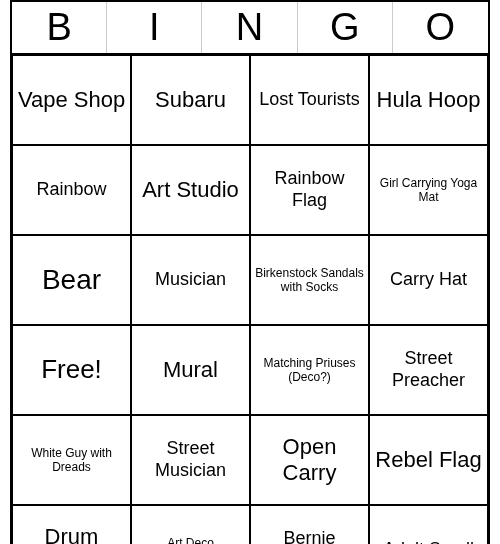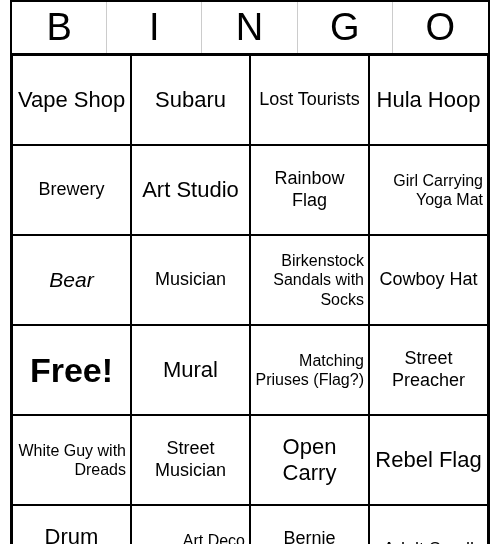--- a/index.html
+++ b/index.html
@@ -42,59 +42,57 @@
       justify-content: center;
       text-align: center;
       padding: 4px;
       font-size: 18px;
       line-height: 1.2;
     }
     .bingo-cell.large-text {
       font-size: 22px;
     }
     .bingo-cell.xl-text {
-      font-size: 21px;
-      font-style: italic;
+      font-size: 28px;
     }
     .bingo-cell.free {
-      font-size: 34px;
-      font-weight: bold;
+      font-size: 26px;
+      font-weight: normal;
     }
     .bingo-cell.small-text {
-      font-size: 16px;
-      text-align: right;
+      font-size: 12px;
     }
   </style>
 </head>
 <body>
 
 <div class="bingo-card">
   <div class="bingo-header">
   <div class="bingo-header-cell">B</div>
       <div class="bingo-header-cell">I</div>
       <div class="bingo-header-cell">N</div>
       <div class="bingo-header-cell">G</div>
       <div class="bingo-header-cell">O</div>
     </div>
   <div class="bingo-grid">
   <div class="bingo-cell large-text">Vape Shop</div>
       <div class="bingo-cell large-text">Subaru</div>
       <div class="bingo-cell">Lost Tourists</div>
       <div class="bingo-cell large-text">Hula Hoop</div>
-      <div class="bingo-cell">Brewery</div>
+      <div class="bingo-cell">Rainbow</div>
       <div class="bingo-cell large-text">Art Studio</div>
       <div class="bingo-cell">Rainbow Flag</div>
       <div class="bingo-cell small-text">Girl Carrying Yoga Mat</div>
       <div class="bingo-cell xl-text">Bear</div>
       <div class="bingo-cell">Musician</div>
       <div class="bingo-cell small-text">Birkenstock Sandals with Socks</div>
-      <div class="bingo-cell">Cowboy Hat</div>
+      <div class="bingo-cell">Carry Hat</div>
       <div class="bingo-cell free">Free!</div>
       <div class="bingo-cell large-text">Mural</div>
-      <div class="bingo-cell small-text">Matching Priuses (Flag?)</div>
+      <div class="bingo-cell small-text">Matching Priuses (Deco?)</div>
       <div class="bingo-cell">Street Preacher</div>
       <div class="bingo-cell small-text">White Guy with Dreads</div>
       <div class="bingo-cell">Street Musician</div>
       <div class="bingo-cell large-text">Open Carry</div>
       <div class="bingo-cell large-text">Rebel Flag</div>
       <div class="bingo-cell large-text">Drum Street</div>
       <div class="bingo-cell small-text">Art Deco Architecture</div>
       <div class="bingo-cell">Bernie Sticker</div>
       <div class="bingo-cell">Adult Smell</div>
     </div>

